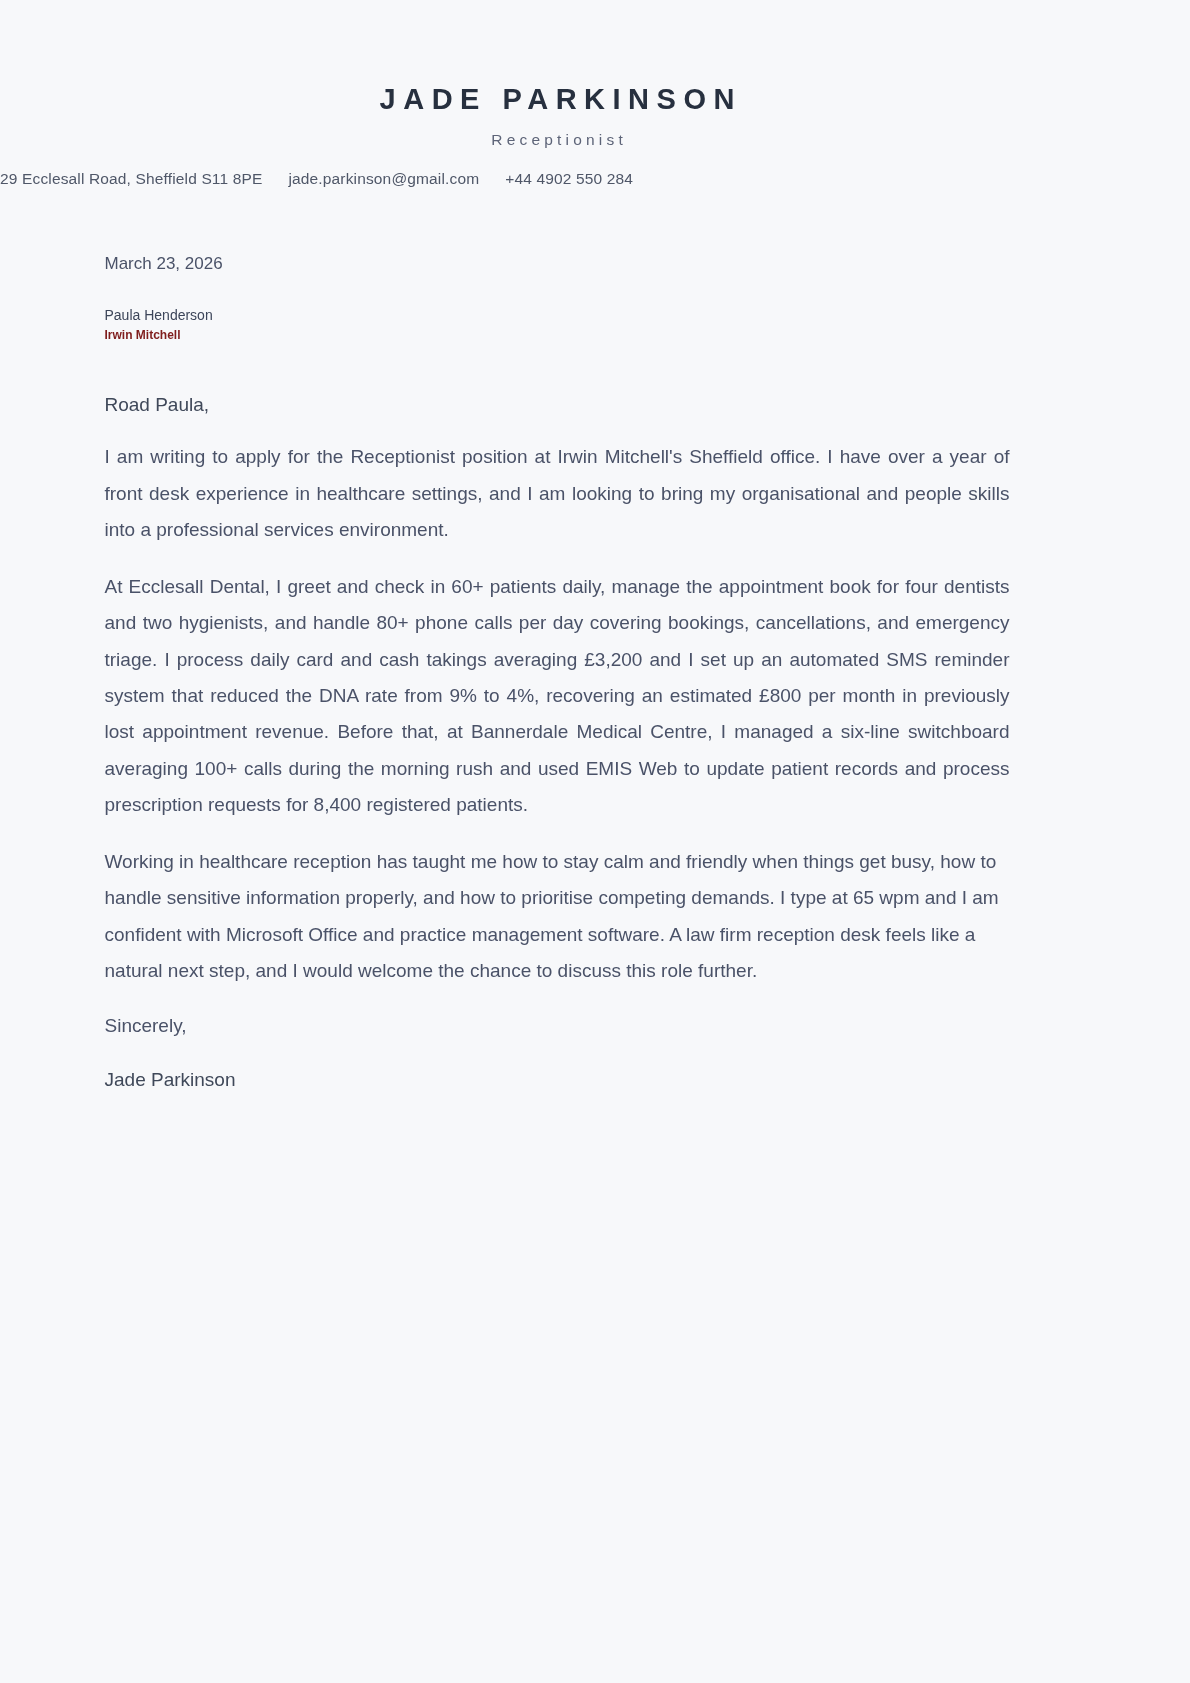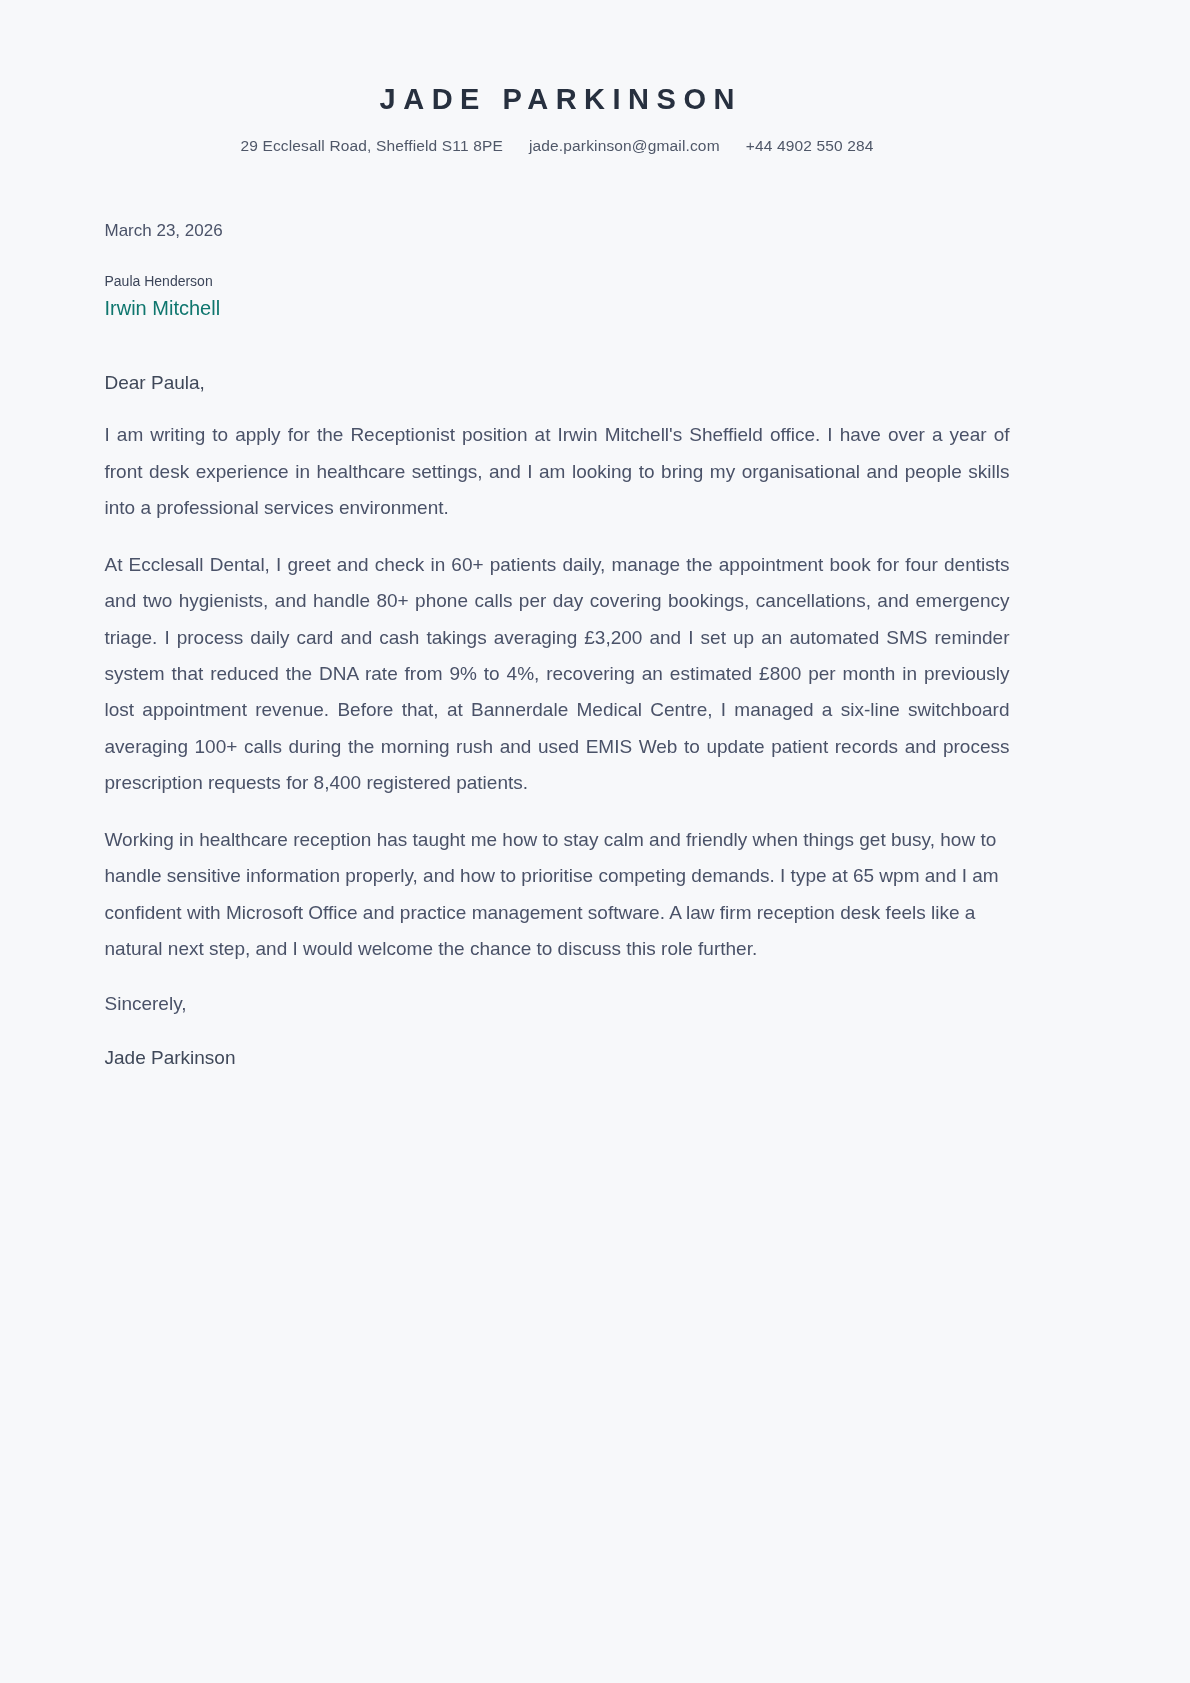--- a/index.html
+++ b/index.html
@@ -45,21 +45,21 @@
     text-indent: 4.2px;
     color: #5d6478;
     line-height: 1.2;
   }
   .contact-line {
     margin-top: 21px;
     font-size: 15.5px;
     color: #4f5768;
     letter-spacing: 0.15px;
     display: flex;
-    justify-content: center;
+    justify-content: flex-start;
     align-items: baseline;
     gap: 26px;
     flex-wrap: wrap;
   }
   .contact-item {
     white-space: nowrap;
   }
 
   
   .letter {
@@ -74,23 +74,24 @@
   }
   .recipient-block {
     margin-top: 28px;
     line-height: 1.45;
   }
   .recipient-name {
     font-size: 14px;
     color: #3c4559;
   }
   .recipient-company {
-    font-size: 20px;
-    color: #0f766e;
+    font-size: 12px;
+    color: #7f1d1d;
     margin-top: 2px;
+    font-weight: bold;
   }
   .salutation {
     margin-top: 46px;
     font-size: 19px;
     color: #3f4859;
     line-height: 1.5;
   }
   .body-paragraph {
     margin-top: 20px;
     font-size: 19px;
@@ -115,37 +116,38 @@
     line-height: 1.5;
   }
 </style>
 </head>
 <body>
 
 <div class="page">
 
   <header class="letterhead">
     <h1 class="candidate-name">JADE PARKINSON</h1>
+    <div class="candidate-role">Receptionist</div>
     <div class="contact-line">
       <span class="contact-item">29 Ecclesall Road, Sheffield S11 8PE</span>
       <span class="contact-item">jade.parkinson@gmail.com</span>
       <span class="contact-item">+44 4902 550 284</span>
     </div>
   </header>
 
   <main class="letter">
 
     <div class="date-line">March 23, 2026</div>
 
     <div class="recipient-block">
       <div class="recipient-name">Paula Henderson</div>
       <div class="recipient-company">Irwin Mitchell</div>
     </div>
 
-    <div class="salutation">Dear Paula,</div>
+    <div class="salutation">Road Paula,</div>
 
     <p class="body-paragraph">I am writing to apply for the Receptionist position at Irwin Mitchell's Sheffield office. I have over a year of front desk experience in healthcare settings, and I am looking to bring my organisational and people skills into a professional services environment.</p>
 
     <p class="body-paragraph">At Ecclesall Dental, I greet and check in 60+ patients daily, manage the appointment book for four dentists and two hygienists, and handle 80+ phone calls per day covering bookings, cancellations, and emergency triage. I process daily card and cash takings averaging £3,200 and I set up an automated SMS reminder system that reduced the DNA rate from 9% to 4%, recovering an estimated £800 per month in previously lost appointment revenue. Before that, at Bannerdale Medical Centre, I managed a six-line switchboard averaging 100+ calls during the morning rush and used EMIS Web to update patient records and process prescription requests for 8,400 registered patients.</p>
 
     <p class="body-paragraph">Working in healthcare reception has taught me how to stay calm and friendly when things get busy, how to handle sensitive information properly, and how to prioritise competing demands. I type at 65 wpm and I am confident with Microsoft Office and practice management software. A law firm reception desk feels like a natural next step, and I would welcome the chance to discuss this role further.</p>
 
     <div class="closing-line">Sincerely,</div>
 
     <div class="signature-name">Jade Parkinson</div>

